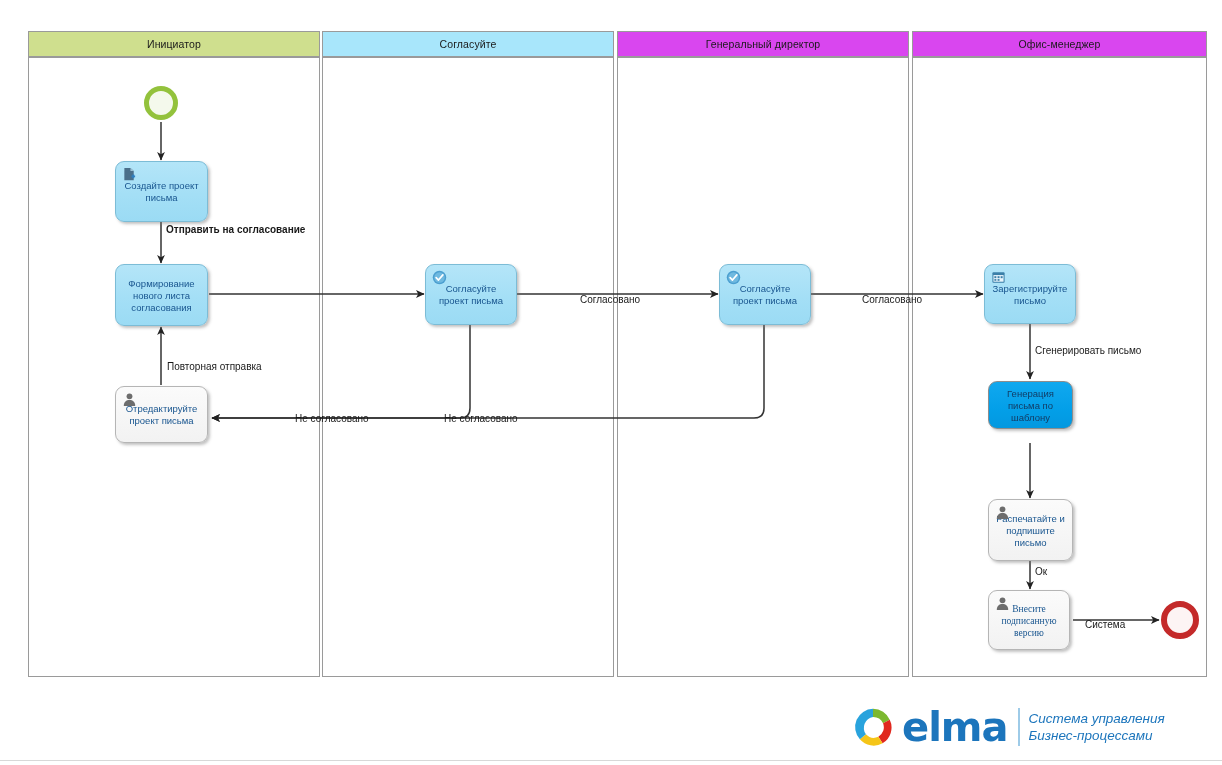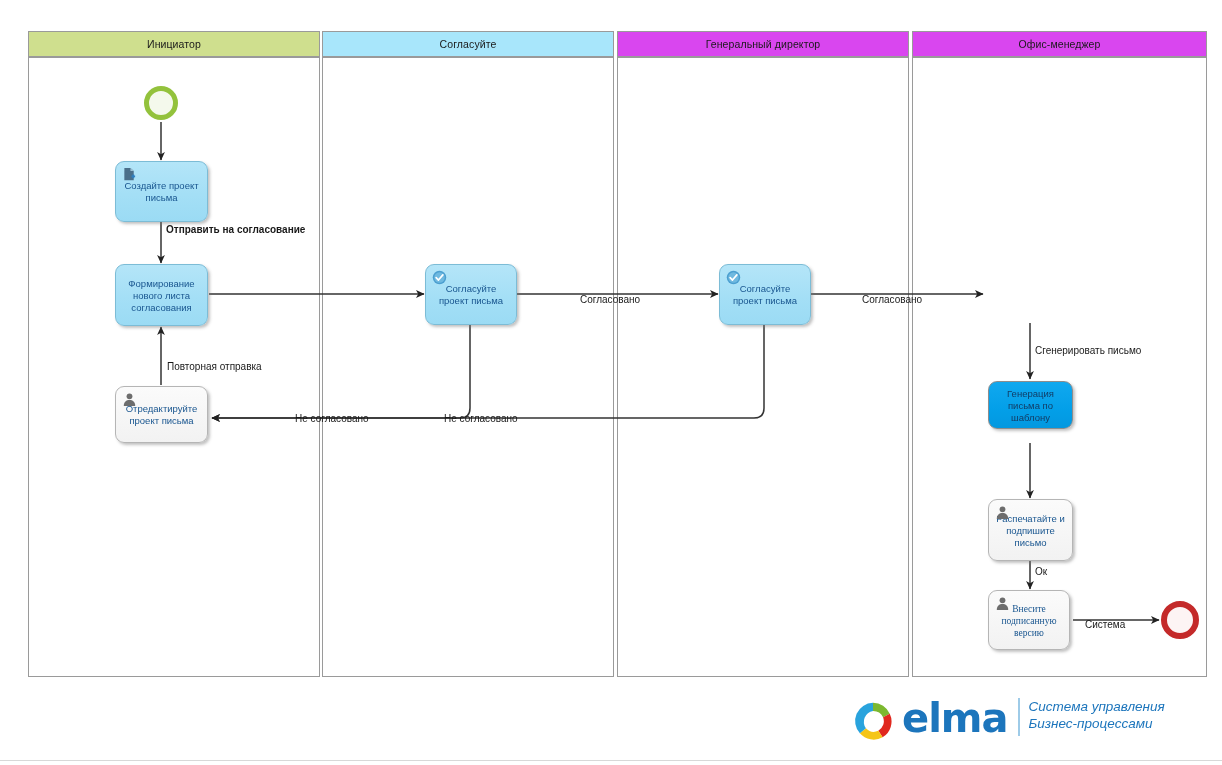--- a/index.html
+++ b/index.html
@@ -39,21 +39,21 @@
   .event{position:absolute;border-radius:50%;box-sizing:border-box;}
   .event.start{border:5px solid #93c23c;background:#f4f9ec;}
   .event.end  {border:6px solid #c42a2a;background:#fdf4f4;}
 
   
   .elabel{position:absolute;font-size:10px;color:#191919;white-space:nowrap;
           line-height:11px;background:transparent;}
 
   
   #logo{position:absolute;left:850px;top:698px;width:352px;height:58px;
-        display:flex;}
+        display:flex;align-items:center;}
   #logo .ring{width:46px;height:46px;flex:0 0 46px;margin-right:6px;position:relative;}
   #logo .wordmark{font-size:40px;font-weight:bold;color:#1c75bc;letter-spacing:-1px;
                   line-height:40px;font-family:"DejaVu Sans",sans-serif;}
   #logo .bar{width:2px;height:38px;background:#9ecbe8;margin:0 9px 0 10px;}
   #logo .tagline{font-size:13.5px;color:#1c75bc;line-height:17px;font-style:italic;}
   #logo .tagline div{white-space:nowrap;}
   #bottomrule{position:absolute;left:0;top:760px;width:1222px;height:1px;background:#d8d8d8;}
 </style>
 </head>
 <body>
@@ -149,20 +149,32 @@
 
   <div class="task cyan" style="left:719px;top:264px;width:92px;height:61px;">
     <svg class="ticon" viewBox="0 0 16 16">
       <circle cx="8" cy="8" r="7.2" fill="#4b9fd0"></circle>
       <circle cx="8" cy="8" r="5.6" fill="#6fb9e0"></circle>
       <path d="M4.4,8.2 L6.9,10.7 L11.6,5.2" stroke="#ffffff" stroke-width="1.8" fill="none" stroke-linecap="round" stroke-linejoin="round"></path>
     </svg>
     <span class="lbl">Согласуйте проект письма</span>
   </div>
 
+  <div class="task cyan" style="left:984px;top:264px;width:92px;height:60px;">
+    <svg class="ticon" viewBox="0 0 16 16">
+      <rect x="1.5" y="2.4" width="13" height="11.2" rx="1" fill="#3b7fa8"></rect>
+      <rect x="2.6" y="5.4" width="10.8" height="7.1" fill="#e8f4fb"></rect>
+      <rect x="3.6" y="6.6" width="2.1" height="2.1" fill="#3b7fa8"></rect>
+      <rect x="7" y="6.6" width="2.1" height="2.1" fill="#3b7fa8"></rect>
+      <rect x="10.3" y="6.6" width="2.1" height="2.1" fill="#3b7fa8"></rect>
+      <rect x="3.6" y="9.7" width="2.1" height="1.8" fill="#3b7fa8"></rect>
+      <rect x="7" y="9.7" width="2.1" height="1.8" fill="#3b7fa8"></rect>
+    </svg>
+    <span class="lbl">Зарегистрируйте письмо</span>
+  </div>
 
   <div class="task script" style="left:988px;top:381px;width:85px;height:48px;">
     <span class="lbl">Генерация письма по шаблону</span>
   </div>
 
   <div class="task plain" style="left:988px;top:499px;width:85px;height:62px;">
     <svg class="ticon" viewBox="0 0 16 16">
       <circle cx="8" cy="4.6" r="3.1" fill="#6d6d6d"></circle>
       <path d="M1.9,15 C1.9,10.6 4.6,8.6 8,8.6 C11.4,8.6 14.1,10.6 14.1,15 Z" fill="#6d6d6d"></path>
     </svg>

